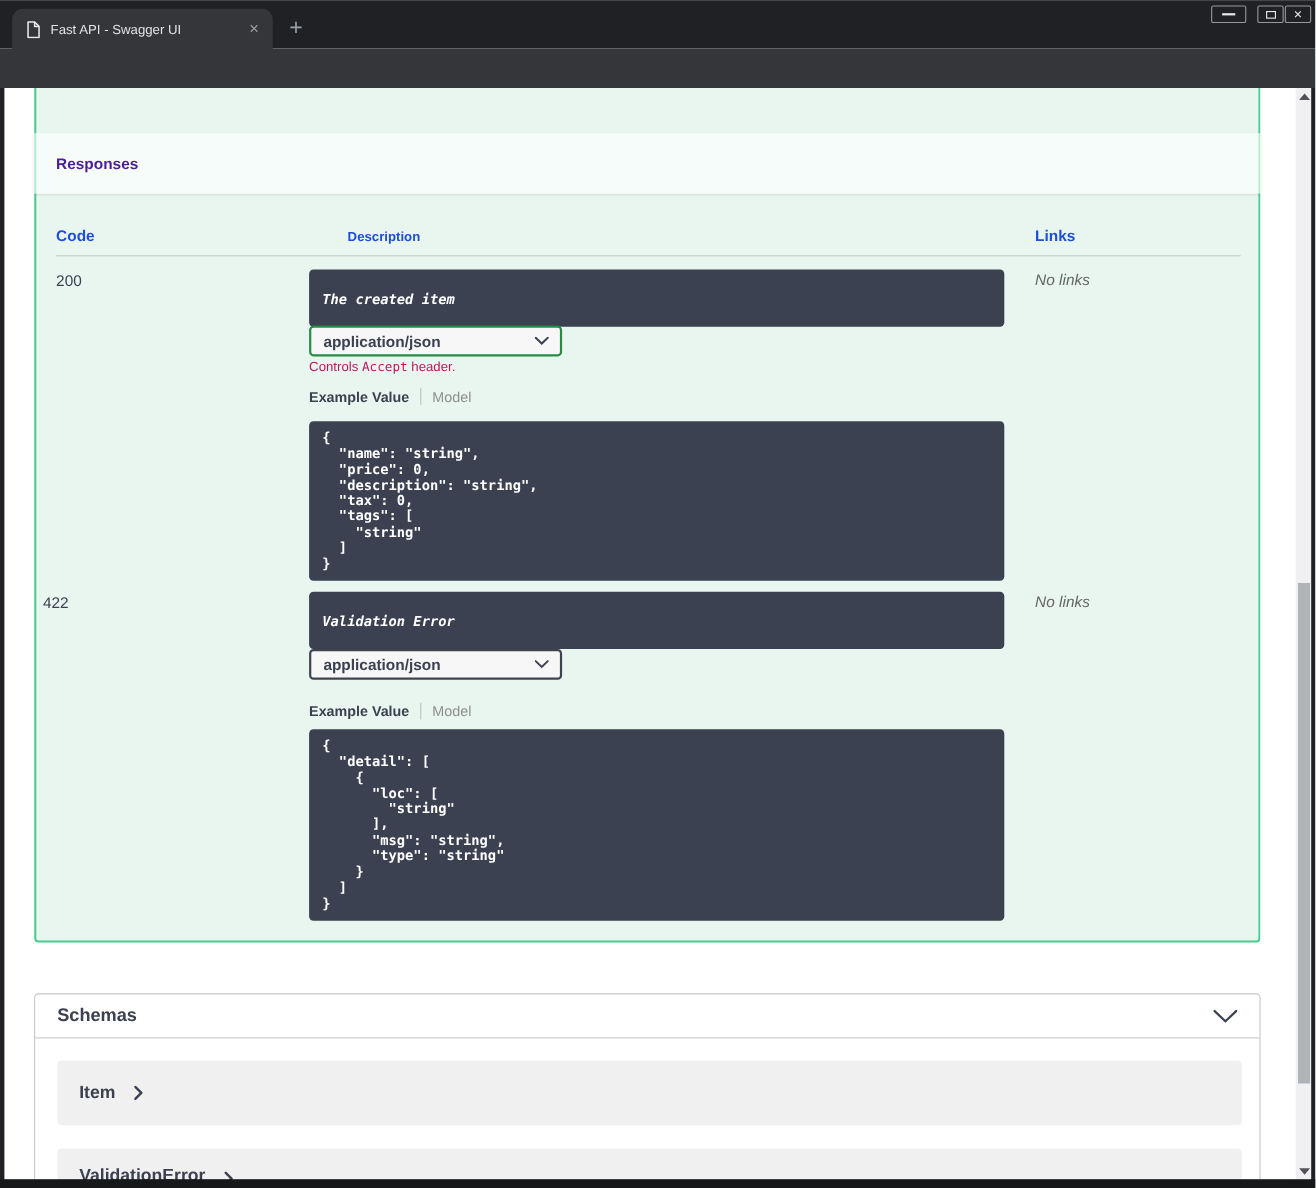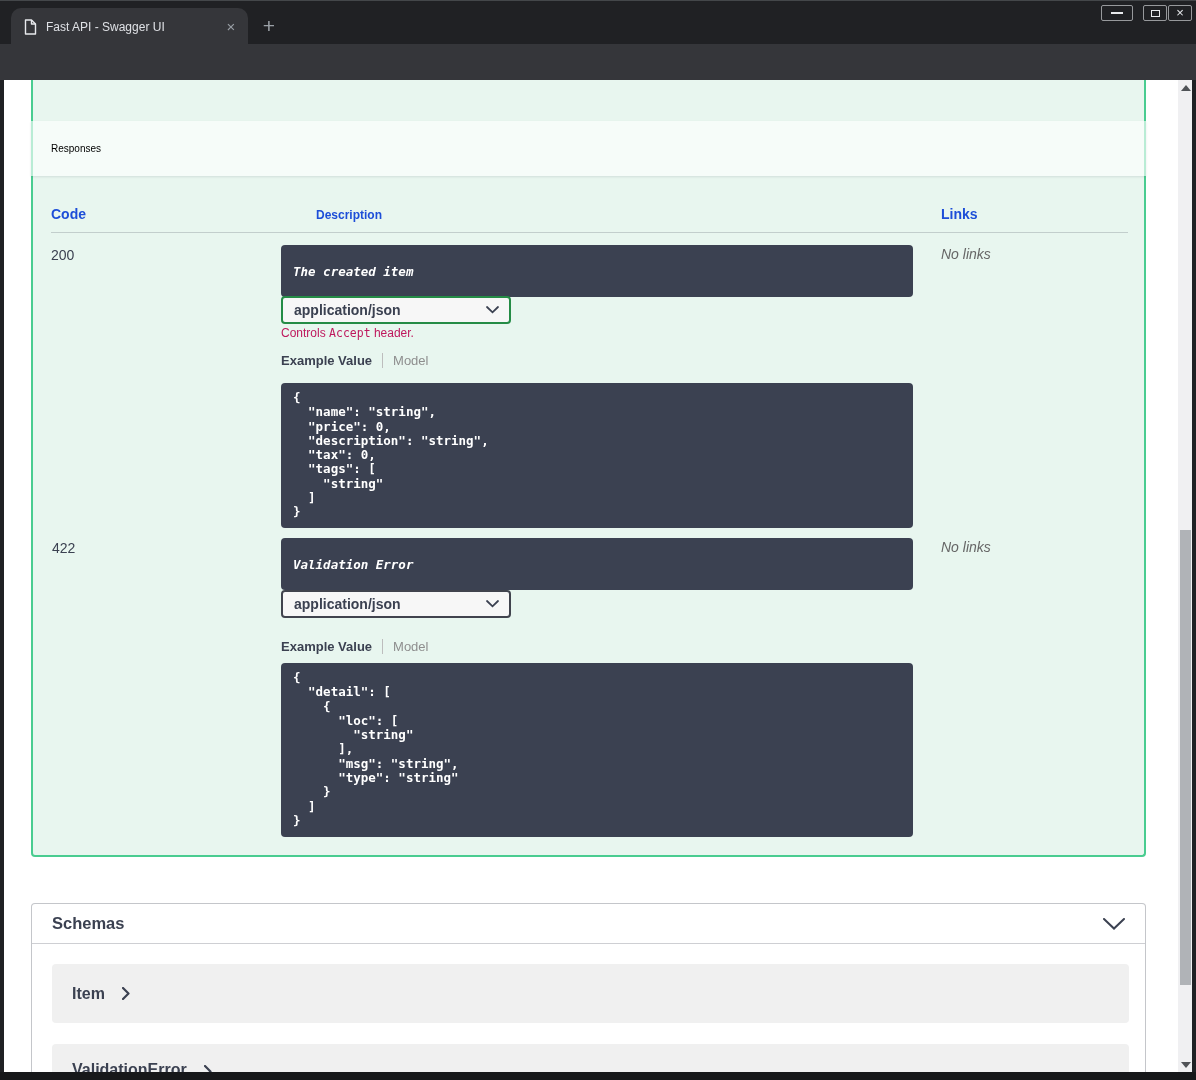--- a/index.html
+++ b/index.html
@@ -44,21 +44,21 @@
   .edge-bottom{left:0;top:1072px;width:1196px;height:8px;background:#17181a;z-index:41;}
 
   
   .content{left:4px;top:80px;width:1174px;height:992px;background:#ffffff;}
 
   .opblock{left:31px;top:80px;width:1115px;height:777px;background:#e8f6ef;
       border-left:2px solid #49cc90;border-right:2px solid #49cc90;border-bottom:2px solid #49cc90;
       border-radius:0 0 4px 4px;box-sizing:border-box;}
   .sect-header{left:31px;top:121px;width:1115px;height:55px;background:rgba(255,255,255,.62);
       box-shadow:0 1px 2px rgba(59,65,81,.12);display:flex;align-items:center;}
-  .sect-title{margin-left:20px;font-size:10px;font-weight:normal;color:#000000;}
+  .sect-title{margin-left:20px;font-size:14px;font-weight:bold;color:#4c1d95;}
 
   .col-h{font-weight:bold;color:#1d4ed8;}
   .h-code{left:51px;top:206px;font-size:14px;}
   .h-desc{left:281px;top:208px;font-size:12px;margin-left:35px;}
   .h-links{left:941px;top:206px;font-size:14px;}
   .hdr-divider{left:51px;top:232px;width:1077px;height:1px;background:rgba(59,65,81,.22);}
 
   .resp-code{font-size:14px;color:#3b4151;}
   .no-links{font-size:14px;color:#666;font-style:italic;}
 
@@ -210,21 +210,21 @@
   <div class="abs darkbox codejson" style="left:281px;top:383px;height:145px;">{
   "name": "string",
   "price": 0,
   "description": "string",
   "tax": 0,
   "tags": [
     "string"
   ]
 }</div>
 
-  <div class="abs resp-code" style="left:52px;top:540px;">422</div>
+  <div class="abs resp-code" style="left:39px;top:540px;">422</div>
   <div class="abs no-links" style="left:941px;top:539px;">No links</div>
 
   <div class="abs darkbox descbox" style="left:281px;top:538px;">Validation Error</div>
 
   <div class="abs mediasel sel-dark" style="left:281px;top:590px;">
     <span class="sel-label">application/json</span>
     <span class="sel-chev">
       <svg width="13" height="8" viewBox="0 0 13 8">
           <polyline points="1,1 6.5,6.3 12,1" fill="none" stroke="#3b4151" stroke-width="1.8" stroke-linecap="round"></polyline>
         </svg>

